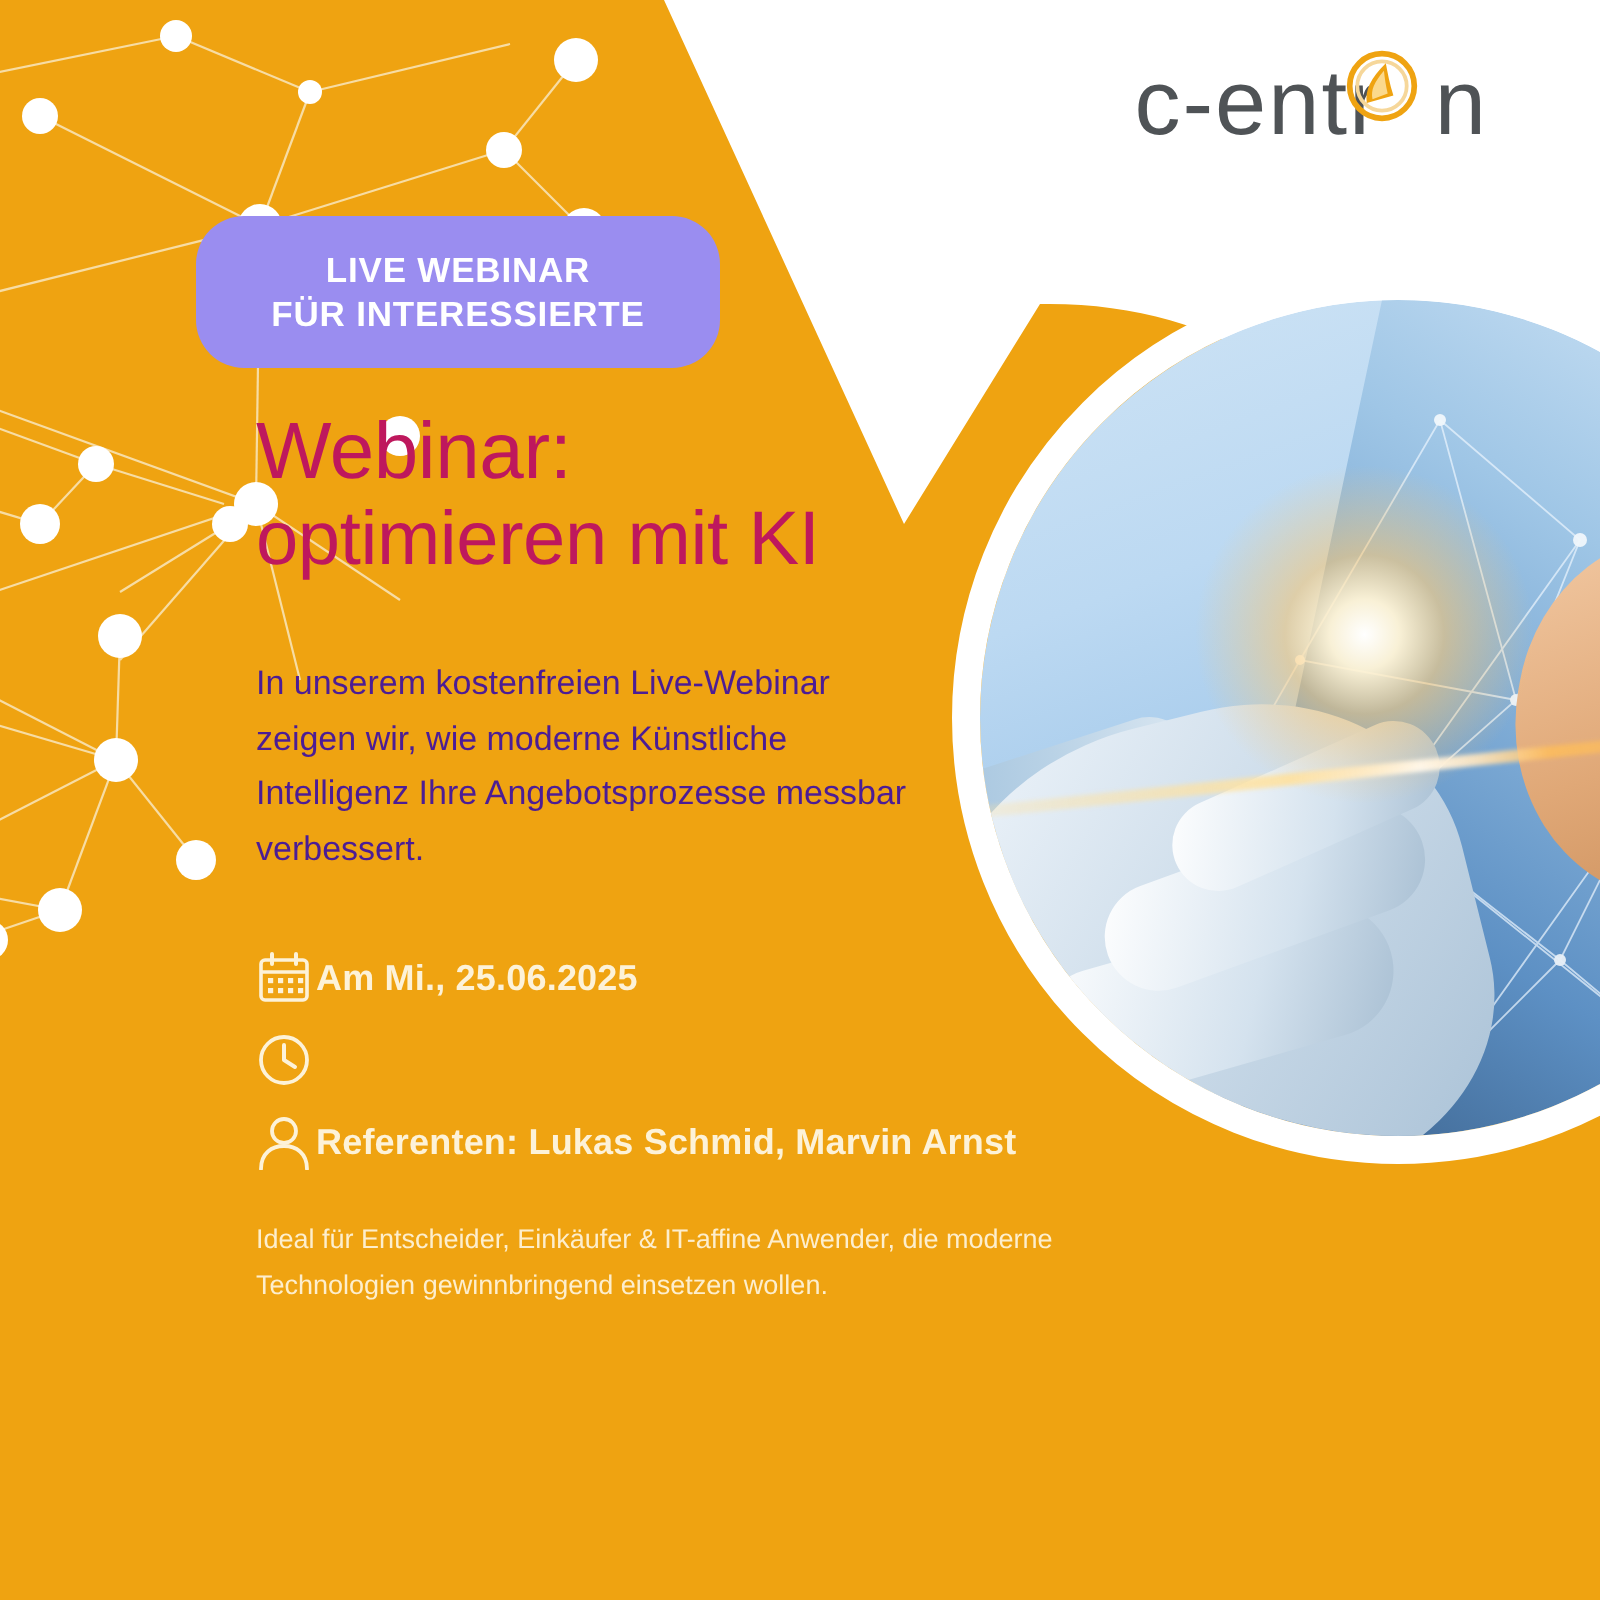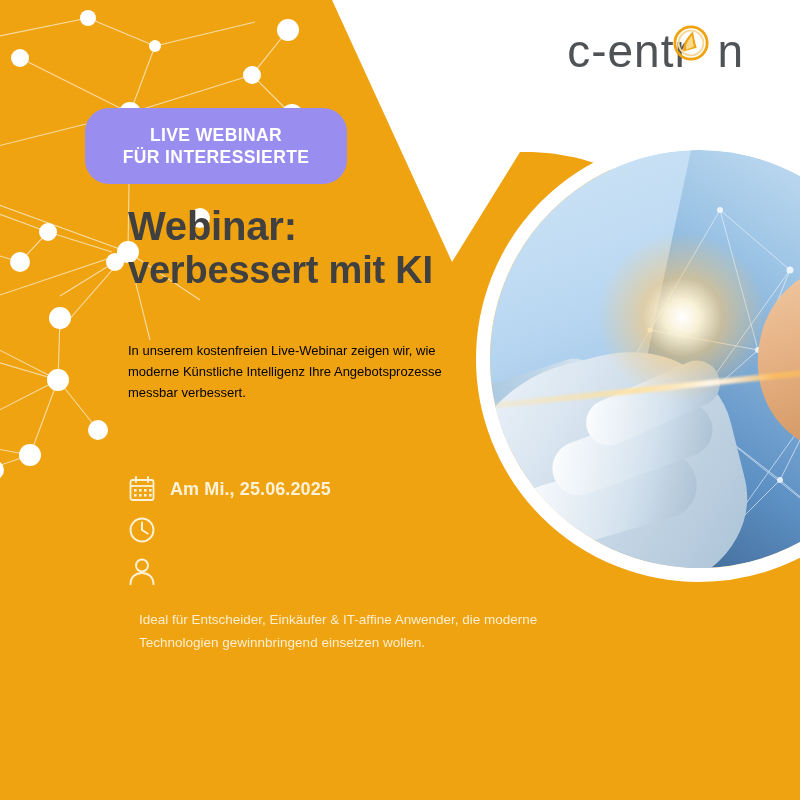--- a/index.html
+++ b/index.html
@@ -27,21 +27,21 @@
     width:800px;height:300px;
     pointer-events:none;
   }
 
   
   .netgfx{position:absolute;left:0;top:0;width:330px;height:500px;}
 
   
   .badge{
     position:absolute;
-    left:85px;top:108px;
+    left:98px;top:108px;
     width:262px;height:76px;
     background:#9a8df0;
     border-radius:24px 24px 24px 24px;
     display:flex;flex-direction:column;
     align-items:center;justify-content:center;
     color:#ffffff;
     font-weight:bold;
     font-size:17.5px;
     letter-spacing:.4px;
     line-height:1.28;
@@ -154,61 +154,60 @@
     letter-spacing:1.6px;
     color:#4f5356;
     font-weight:400;
     white-space:nowrap;
   }
   .logo-sub .dot{color:#efa311;font-weight:bold;}
 
   .headline{
     position:absolute;
     left:128px;top:204px;
-    color:#404040;
-    font-weight:bold;
+    color:#be185d;
+    font-weight:normal;
     font-size:38px;
     line-height:1.13;
     letter-spacing:-.2px;
     width:420px;
   }
   .headline .h1{font-size:40px;}
 
   .intro{
     position:absolute;
-    left:128px;top:340px;
+    left:128px;top:328px;
     width:330px;
-    color:#000000;
-    font-size:13px;
+    color:#4c1d95;
+    font-size:17px;
     line-height:1.62;
   }
 
   .details{
     position:absolute;
     left:128px;top:470px;
     width:470px;
     color:#fdf0d3;
   }
   .drow{
     display:flex;align-items:center;
-    gap:14px;
+    gap:2px;
     height:38px;
     margin-bottom:3px;
   }
   .drow .ic{width:28px;height:28px;flex:0 0 28px;display:block;}
   .drow .txt{font-size:18px;font-weight:bold;letter-spacing:.1px;color:#fdf2d8;}
 
   .footnote{
     position:absolute;
     left:128px;top:608px;
     width:480px;
     color:#fdeecd;
     font-size:13.5px;
     line-height:1.72;
-    margin-left:11px;
   }
 </style>
 </head>
 <body>
 
 <div id="poster">
 
   <div class="bg-orange"></div>
 
   <svg class="white-notch" viewBox="0 0 800 300" preserveAspectRatio="none">
@@ -326,21 +325,21 @@
     </div>
   </div>
 
   <div class="badge">
     <span>LIVE WEBINAR</span>
     <span class="l2">FÜR INTERESSIERTE</span>
   </div>
 
   <div class="headline">
     <div class="h1">Webinar:</div>
-    <div>verbessert mit KI</div>
+    <div>optimieren mit KI</div>
   </div>
 
   <div class="intro">In unserem kostenfreien Live-Webinar zeigen wir, wie moderne Künstliche Intelligenz Ihre Angebotsprozesse messbar verbessert.</div>
 
   <div class="details">
 
     <div class="drow">
       <svg class="ic" viewBox="0 0 28 28">
         <rect x="2.5" y="5" width="23" height="20" rx="2" fill="none" stroke="#fdf2d8" stroke-width="1.8"></rect>
         <line x1="2.5" y1="11" x2="25.5" y2="11" stroke="#fdf2d8" stroke-width="1.8"></line>
@@ -365,19 +364,20 @@
         <circle cx="14" cy="14" r="11.5" fill="none" stroke="#fdf2d8" stroke-width="1.9"></circle>
         <path d="M14 6.5 L14 14 L19.5 17.5" fill="none" stroke="#fdf2d8" stroke-width="2" stroke-linecap="round" stroke-linejoin="round"></path>
       </svg>
     </div>
 
     <div class="drow">
       <svg class="ic" viewBox="0 0 28 28">
         <circle cx="14" cy="8.5" r="6" fill="none" stroke="#fdf2d8" stroke-width="1.9"></circle>
         <path d="M2.5 27.5 C2.5 19.5 8 16 14 16 C20 16 25.5 19.5 25.5 27.5" fill="none" stroke="#fdf2d8" stroke-width="1.9" stroke-linecap="round"></path>
       </svg>
+      <span class="txt">Referenten: Lukas Schmid, Marvin Arnst</span>
     </div>
 
   </div>
 
   <div class="footnote">Ideal für Entscheider, Einkäufer &amp; IT-affine Anwender, die moderne Technologien gewinnbringend einsetzen wollen.</div>
 
 </div>
 
 </body></html>

